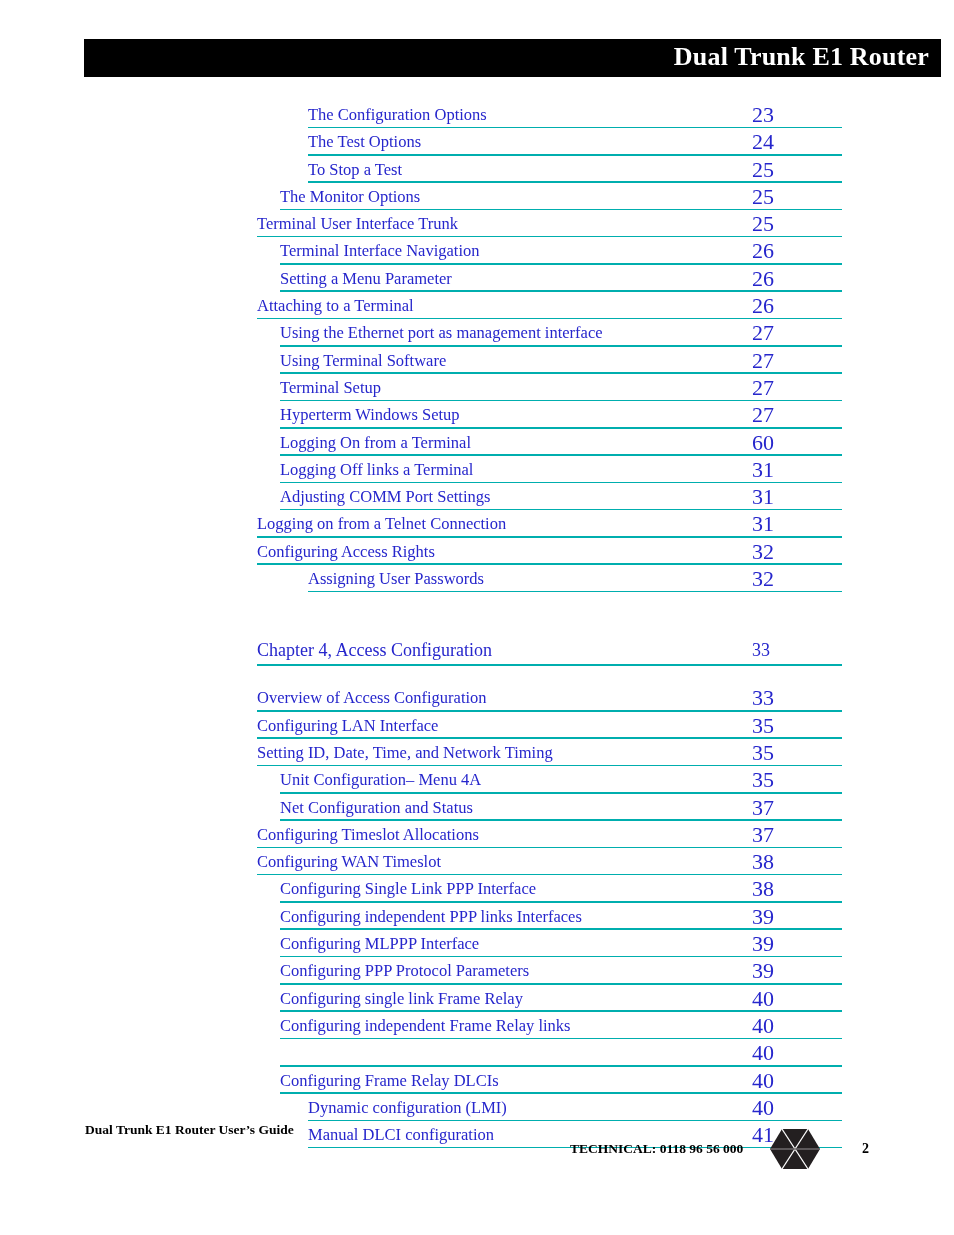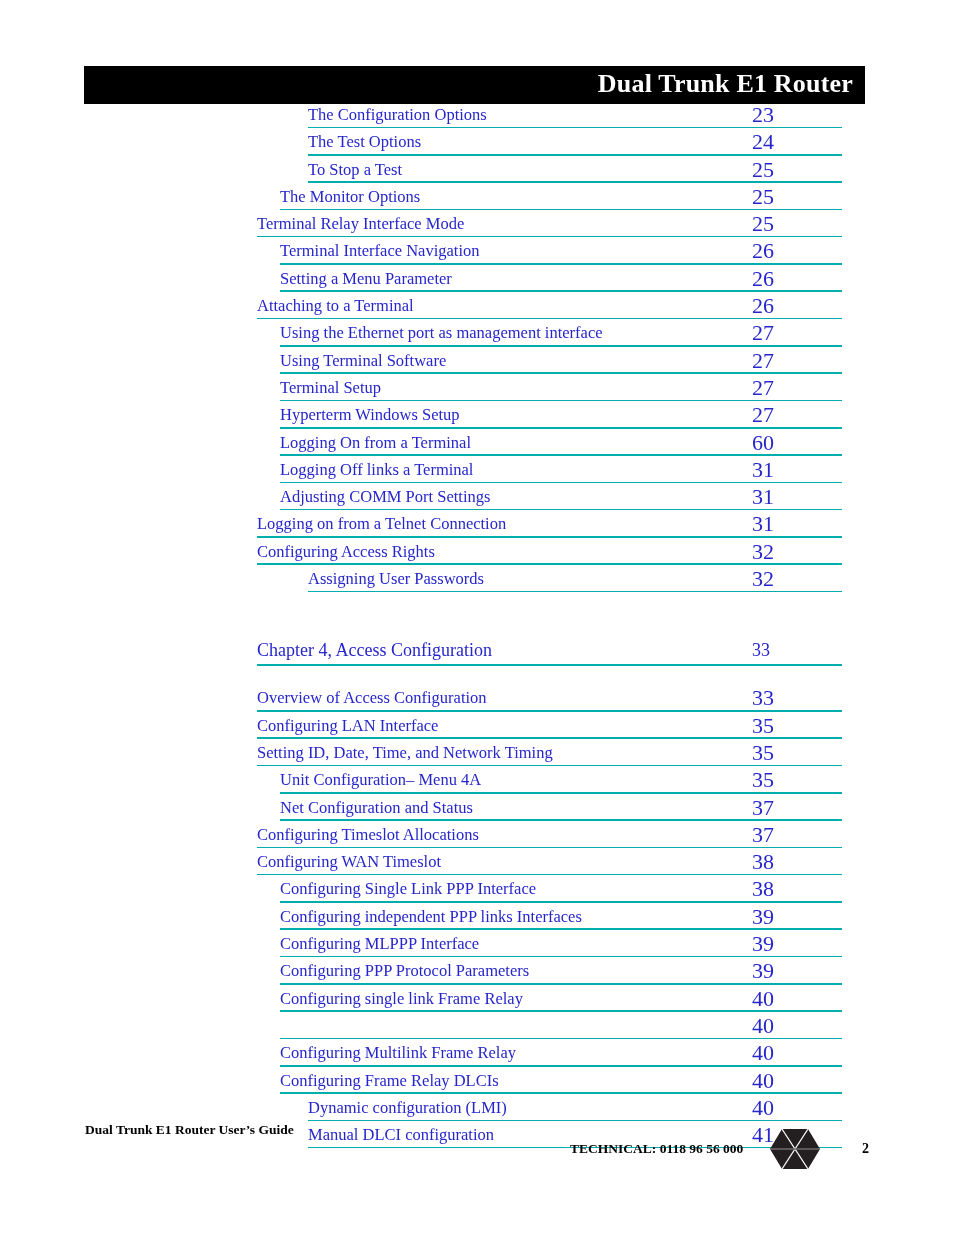--- a/index.html
+++ b/index.html
@@ -12,22 +12,22 @@
     height: 1235px;
     position: relative;
     font-family: "Liberation Serif", "DejaVu Serif", serif;
     overflow: hidden;
   }
 
   
   #header-bar {
     position: absolute;
     left: 84px;
-    top: 66px;
-    width: 781px;
+    top: 39px;
+    width: 857px;
     height: 38px;
     background: #000000;
   }
   #header-title {
     position: absolute;
     right: 12px;
     top: 50%;
     transform: translateY(-52%);
     color: #ffffff;
     font-size: 26px;
@@ -179,21 +179,21 @@
     </div>
     <div class="toc-row lvl1">
       <div class="row-inner">
         <span class="toc-label">The Monitor Options</span>
         <span class="toc-page">25</span>
         <div class="toc-rule"></div>
       </div>
     </div>
     <div class="toc-row lvl0">
       <div class="row-inner">
-        <span class="toc-label">Terminal Relay Interface Mode</span>
+        <span class="toc-label">Terminal User Interface Trunk</span>
         <span class="toc-page">25</span>
         <div class="toc-rule"></div>
       </div>
     </div>
     <div class="toc-row lvl1">
       <div class="row-inner">
         <span class="toc-label">Terminal Interface Navigation</span>
         <span class="toc-page">26</span>
         <div class="toc-rule"></div>
       </div>
@@ -368,27 +368,27 @@
     </div>
     <div class="toc-row lvl1">
       <div class="row-inner">
         <span class="toc-label">Configuring single link Frame Relay</span>
         <span class="toc-page">40</span>
         <div class="toc-rule"></div>
       </div>
     </div>
     <div class="toc-row lvl1">
       <div class="row-inner">
+        <span class="toc-label">Configuring independent Frame Relay links</span>
         <span class="toc-page">40</span>
         <div class="toc-rule"></div>
       </div>
     </div>
     <div class="toc-row lvl1">
       <div class="row-inner">
-        <span class="toc-label">Configuring Multilink Frame Relay</span>
         <span class="toc-page">40</span>
         <div class="toc-rule"></div>
       </div>
     </div>
     <div class="toc-row lvl1">
       <div class="row-inner">
         <span class="toc-label">Configuring Frame Relay DLCIs</span>
         <span class="toc-page">40</span>
         <div class="toc-rule"></div>
       </div>

